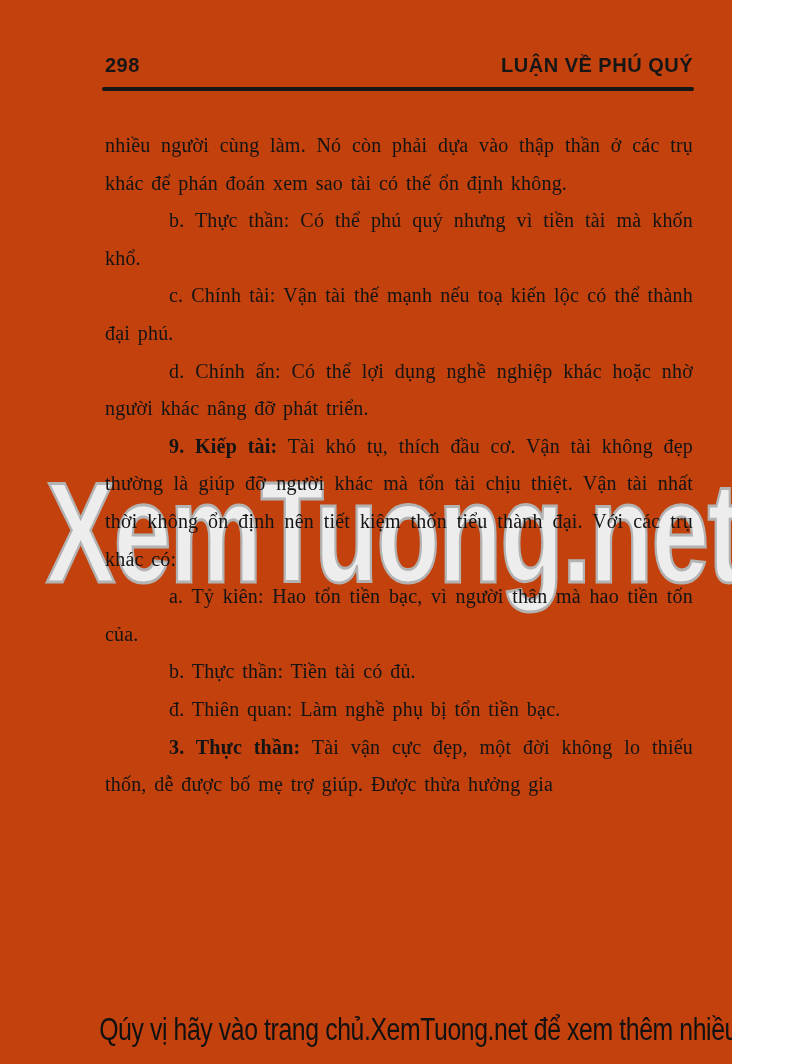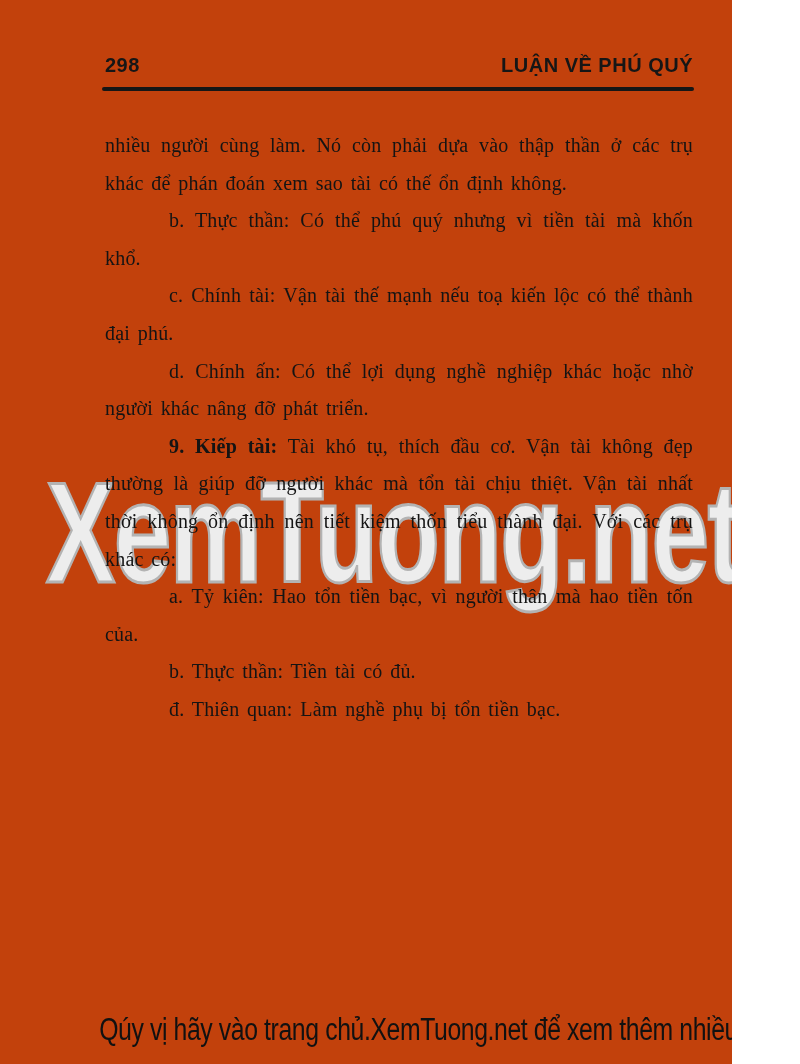--- a/index.html
+++ b/index.html
@@ -119,19 +119,22 @@
     <p>nhiều người cùng làm. Nó còn phải dựa vào thập thần ở các trụ khác để phán đoán xem sao tài có thế ổn định không.</p>
     <p class="indent">b. Thực thần: Có thể phú quý nhưng vì tiền tài mà khốn khổ.</p>
     <p class="indent">c. Chính tài: Vận tài thế mạnh nếu toạ kiến lộc có thể thành đại phú.</p>
     <p class="indent">d. Chính ấn: Có thể lợi dụng nghề nghiệp khác hoặc nhờ người khác nâng đỡ phát triển.</p>
     <p class="indent">
       <strong>9. Kiếp tài:</strong><span> Tài khó tụ, thích đầu cơ. Vận tài không đẹp thường là giúp đỡ người khác mà tổn tài chịu thiệt. Vận tài nhất thời không ổn định nên tiết kiệm thốn tiểu thành đại. Với các trụ khác có:</span>
     </p>
     <p class="indent">a. Tỷ kiên: Hao tổn tiền bạc, vì người thân mà hao tiền tốn của.</p>
     <p class="indent">b. Thực thần: Tiền tài có đủ.</p>
     <p class="indent">đ. Thiên quan: Làm nghề phụ bị tổn tiền bạc.</p>
+    <p class="indent">
+      <strong>3. Thực thần:</strong><span> Tài vận cực đẹp, một đời không lo thiếu thốn, dễ được bố mẹ trợ giúp. Được thừa hưởng gia</span>
+    </p>
   </div>
 
   <div class="footer">
     <span class="footer-text">Qúy vị hãy vào trang chủ.XemTuong.net để xem thêm nhiều mục hay khác</span>
   </div>
 
 </div>
 
 </body></html>

